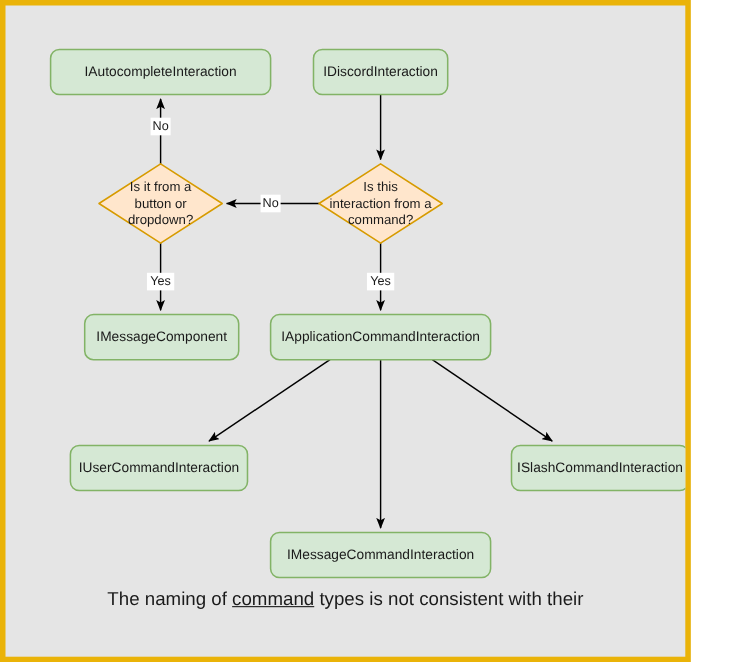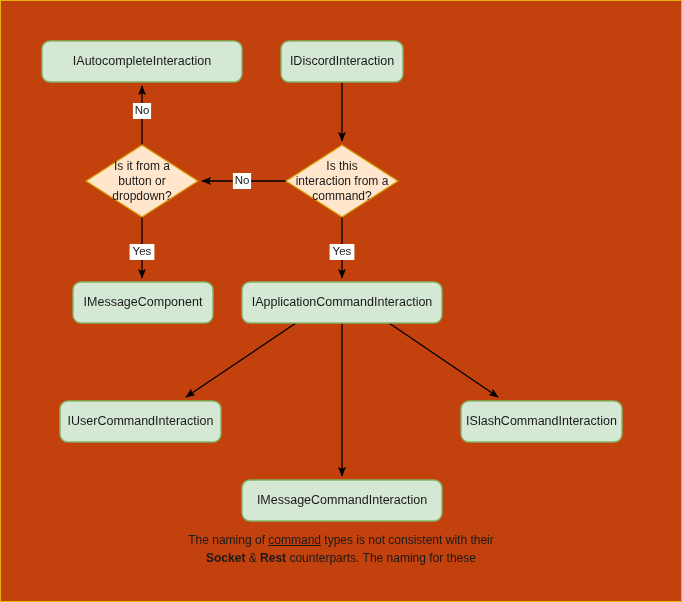--- a/index.html
+++ b/index.html
@@ -6,24 +6,24 @@
   html, body {
     margin: 0;
     padding: 0;
     background: #ffffff;
   }
   body {
     font-family: "Liberation Sans", sans-serif;
   }
   #canvas {
     position: relative;
-    width: 682px;
+    width: 628px;
     height: 602px;
-    background: #c2410c;
-    border: 1px solid #eab308;
+    background: #e5e5e5;
+    border: 5px solid #eab308;
     box-sizing: border-box;
     overflow: hidden;
   }
   #diagram-svg {
     position: absolute;
     left: 0;
     top: 0;
     width: 682px;
     height: 602px;
     display: block;
@@ -61,21 +61,21 @@
   .edge-label-bg {
     fill: #ffffff;
   }
   .caption {
     position: absolute;
     left: 0;
     right: 0;
     top: 531px;
     text-align: center;
     font-family: "Liberation Sans", sans-serif;
-    font-size: 12px;
+    font-size: 17px;
     line-height: 17.5px;
     color: #1a1a1a;
   }
   .caption u { text-decoration: underline; }
   .caption b { font-weight: bold; }
 </style>
 </head>
 <body>
 
 <div id="canvas">
@@ -164,18 +164,15 @@
         <text x="141" y="251" class="edge-label" fill="#1a1a1a">Yes</text>
         <rect x="328.6" y="243" width="24.799999999999997" height="16" class="edge-label-bg" fill="#ffffff"></rect>
         <text x="341" y="251" class="edge-label" fill="#1a1a1a">Yes</text>
       </g>
   </svg>
 
   <div class="caption">
     <div>
       <span>The naming of </span><u>command</u><span> types is not consistent with their</span>
     </div>
-    <div>
-      <b>Socket</b><span> &amp; </span><b>Rest</b><span> counterparts. The naming for these</span>
-    </div>
   </div>
 
 </div>
 
 </body></html>

